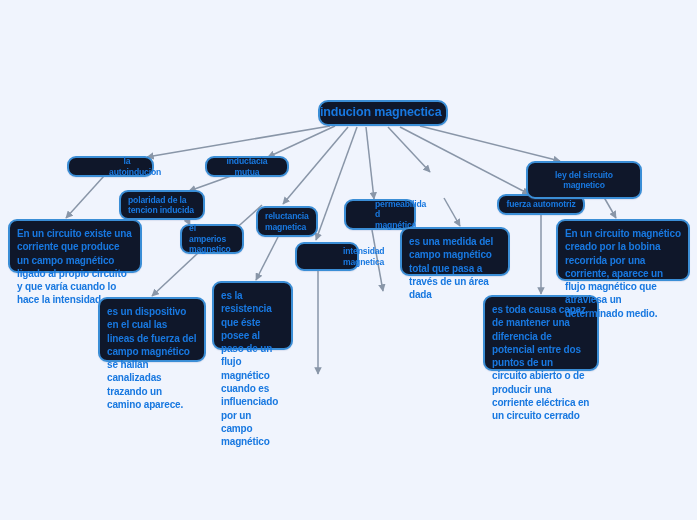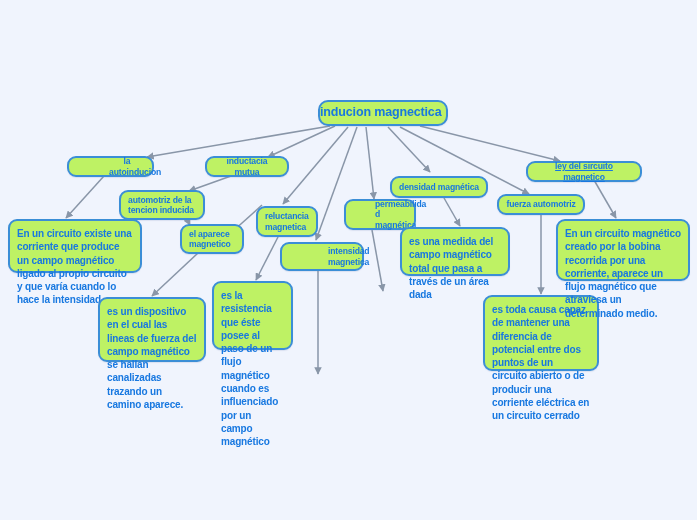--- a/index.html
+++ b/index.html
@@ -22,21 +22,21 @@
     position: absolute;
     left: 0;
     top: 0;
     width: 697px;
     height: 520px;
     pointer-events: none;
   }
   .node {
     position: absolute;
     box-sizing: border-box;
-    background: #bef264;
+    background: #0f172a;
     border: 2px solid #3b8ed6;
     border-radius: 9px;
     color: #1878e0;
     font-weight: bold;
     display: flex;
     align-items: center;
     line-height: 1.22;
     letter-spacing: -0.15px;
     box-shadow: 0 1px 1px rgba(120,140,190,0.18);
   }
@@ -111,48 +111,45 @@
 
   <div class="node topic" style="left:67px; top:156px; width:87px; height:21px;padding-left:40px;">
     <span>la autoinducion</span>
   </div>
 
   <div class="node topic" style="left:205px; top:156px; width:84px; height:21px;">
     <span>inductacia mutua</span>
   </div>
 
   <div class="node topic topic-left" style="left:119px; top:190px; width:86px; height:30px;">
-    <span>automotriz de la tencion inducida</span>
+    <span>polaridad de la tencion inducida</span>
   </div>
 
   <div class="node topic topic-left" style="left:180px; top:224px; width:64px; height:30px;">
-    <span>el aparece magnetico</span>
+    <span>el amperios magnetico</span>
   </div>
 
   <div class="node topic topic-left" style="left:256px; top:206px; width:62px; height:31px;">
     <span>reluctancia magnetica</span>
   </div>
 
-  <div class="node topic topic-left" style="left:280px; top:242px; width:84px; height:29px;padding-left:46px;">
+  <div class="node topic topic-left" style="left:295px; top:242px; width:64px; height:29px;padding-left:46px;">
     <span>intensidad magnetica</span>
   </div>
 
   <div class="node topic topic-left" style="left:344px; top:199px; width:72px; height:31px;padding-left:29px;">
     <span>permeabilida d magnética</span>
   </div>
 
-  <div class="node topic" style="left:390px; top:176px; width:98px; height:22px;">
-    <span>densidad magnética</span>
-  </div>
 
   <div class="node topic" style="left:497px; top:194px; width:88px; height:21px;">
     <span>fuerza automotriz</span>
   </div>
 
-  <div class="node topic" style="left:526px; top:161px; width:116px; height:21px;text-decoration:underline;">
+  <div class="node topic" style="left:526px; top:161px; width:116px; height:38px;">
     <span>ley del sircuito magnetico</span>
   </div>
 
   <div class="node detail" style="left:8px; top:219px; width:134px; height:54px;">
     <span>En un circuito existe una corriente que produce un campo magnético ligado al propio circuito y que varía cuando lo hace la intensidad</span>
   </div>
 
   <div class="node detail" style="left:98px; top:297px; width:108px; height:65px;">
     <span>es un dispositivo en el cual las lineas de fuerza del campo magnético se hallan canalizadas trazando un camino aparece.</span>
   </div>

